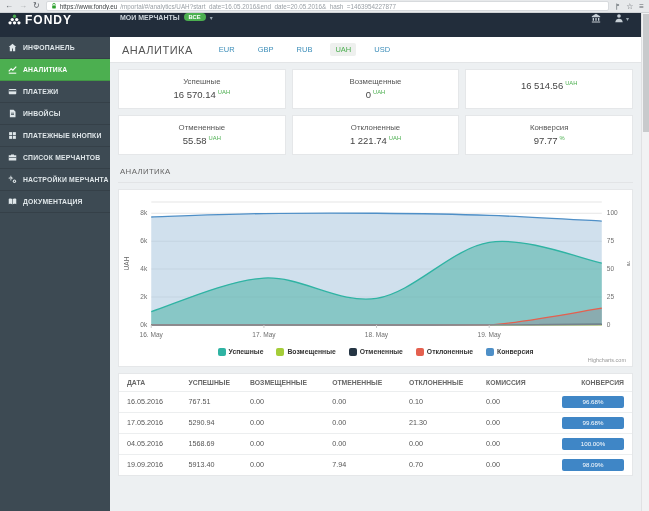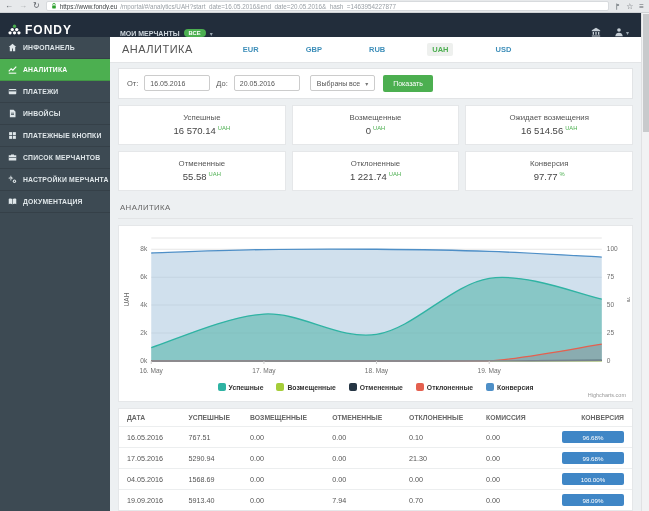--- a/index.html
+++ b/index.html
@@ -10,40 +10,40 @@
   .browser-bar{height:13px;background:#e7e9eb;border-bottom:1px solid #d0d3d6;display:flex;align-items:center;padding:0 5px;gap:6px;}
   .nav-btn{font-size:8px;line-height:1;color:#5f6368;cursor:pointer;}
   .nav-btn.fwd{color:#a9acae;}
   .url-bar{flex:1;height:10px;background:#fff;border:1px solid #d7dadd;border-radius:2px;display:flex;align-items:center;gap:3px;padding:0 4px;font-size:6.3px;white-space:nowrap;overflow:hidden;cursor:text;}
   .url-secure{color:#3c4043;}
   .url-path{color:#9aa0a6;overflow:hidden;}
   .browser-right{display:flex;align-items:center;gap:6px;font-size:8px;color:#5f6368;}
 
   
   .app{margin-right:8px;}
-  .topnav{height:24px;background:#222d3b;display:flex;align-items:flex-end;color:#fff;padding:0 12px 0 8px;}
+  .topnav{height:24px;background:#222d3b;display:flex;align-items:flex-start;color:#fff;padding:0 12px 0 8px;}
   .brand{display:flex;align-items:center;gap:4px;width:100px;cursor:pointer;}
   .brand-text{font-size:12px;font-weight:bold;letter-spacing:1px;color:#fff;}
   .merchants{display:flex;align-items:center;gap:4px;font-size:7px;font-weight:bold;color:#cdd5dc;margin-left:12px;cursor:pointer;}
   .badge{background:#4caf50;color:#fff;border-radius:7px;padding:1px 5px;font-size:5.8px;font-weight:bold;}
   .caret{font-size:6px;color:#9aa6b0;}
   .topnav-right{margin-left:auto;display:flex;align-items:center;gap:13px;color:#c7cfd6;}
   .topnav-right .icon-btn{cursor:pointer;display:flex;align-items:center;gap:2px;}
 
   
   .app-body{display:flex;height:474px;}
   .sidebar{width:110px;background:#3d4a53;flex-shrink:0;}
   .sb-item{display:flex;align-items:center;gap:5px;height:22px;padding:0 8px;font-size:6.8px;font-weight:bold;color:#dfe6e9;letter-spacing:.2px;border-bottom:1px solid rgba(0,0,0,.13);white-space:nowrap;cursor:pointer;}
   .sb-item.active{background:#4caf50;color:#fff;}
   .sb-icon{width:10px;display:inline-flex;flex-shrink:0;}
 
   .content{flex:1;background:#edf0f2;overflow:hidden;display:flex;flex-direction:column;}
   .tabstrip{background:#fff;border-bottom:1px solid #e3e5e7;display:flex;align-items:center;gap:13px;height:26px;padding:0 12px;}
   .page-title{font-size:11px;color:#555;letter-spacing:.5px;margin-right:8px;}
-  .cur-tab{font-size:7.5px;font-weight:bold;color:#3d8eb9;padding:2px 5px;border-radius:2px;cursor:pointer;margin-left:24px;}
+  .cur-tab{font-size:7.5px;font-weight:normal;color:#3d8eb9;padding:2px 5px;border-radius:2px;cursor:pointer;}
   .cur-tab.active{color:#4caf50;background:#eef0ee;}
 
   .filter-panel{margin:5px 8px 0;background:#fff;border:1px solid #e2e4e6;display:flex;align-items:center;gap:6px;padding:6px 8px;}
   .f-label{font-size:7.5px;color:#555;}
   .f-input{width:66px;height:16px;border:1px solid #ccc;border-radius:2px;font-size:7px;color:#555;padding:0 5px;font-family:inherit;}
   .f-select{height:16px;border:1px solid #ccc;border-radius:2px;font-size:7px;color:#555;padding:0 6px;display:flex;align-items:center;gap:5px;background:#fff;cursor:pointer;margin-left:4px;}
   .btn-show{height:17px;background:#4caf50;color:#fff;border:none;border-radius:2px;font-size:7px;padding:0 10px;font-family:inherit;cursor:pointer;margin-left:2px;}
 
   .cards{margin:6px 8px 0;display:grid;grid-template-columns:1fr 1fr 1fr;gap:6px;}
   .card{background:#fff;border:1px solid #e5e7e9;text-align:center;padding:7px 4px 8px;}
@@ -229,43 +229,31 @@
         <span class="page-title">АНАЛИТИКА</span>
         <span style="display:flex;gap:13px;align-items:center;" id="currency-tabs">
             <span class="cur-tab">EUR</span>
             <span class="cur-tab">GBP</span>
             <span class="cur-tab">RUB</span>
             <span class="cur-tab active">UAH</span>
             <span class="cur-tab">USD</span>
           </span>
       </div>
 
-      <div class="filter-panel">
-        <span class="f-label">От:</span>
-        <input class="f-input" value="16.05.2016" style="">
-        <span class="f-label">До:</span>
-        <input class="f-input" value="20.05.2016" style="">
-        <span class="f-select">
-          <span>Выбраны все</span>
-          <span class="caret" style="color:#777;">▾</span>
-        </span>
-        <button class="btn-show">Показать</button>
-      </div>
 
       <div class="cards" id="stat-cards">
           <div class="card">
             <div class="card-label">Успешные</div>
             <div class="card-value">16 570.14<span class="card-unit">UAH</span></div>
           </div>
           <div class="card">
             <div class="card-label">Возмещенные</div>
             <div class="card-value">0<span class="card-unit">UAH</span></div>
           </div>
           <div class="card">
-            <div class="card-label">Ожидает возмещения</div>
             <div class="card-value">16 514.56<span class="card-unit">UAH</span></div>
           </div>
           <div class="card">
             <div class="card-label">Отмененные</div>
             <div class="card-value">55.58<span class="card-unit">UAH</span></div>
           </div>
           <div class="card">
             <div class="card-label">Отклоненные</div>
             <div class="card-value">1 221.74<span class="card-unit">UAH</span></div>
           </div>

